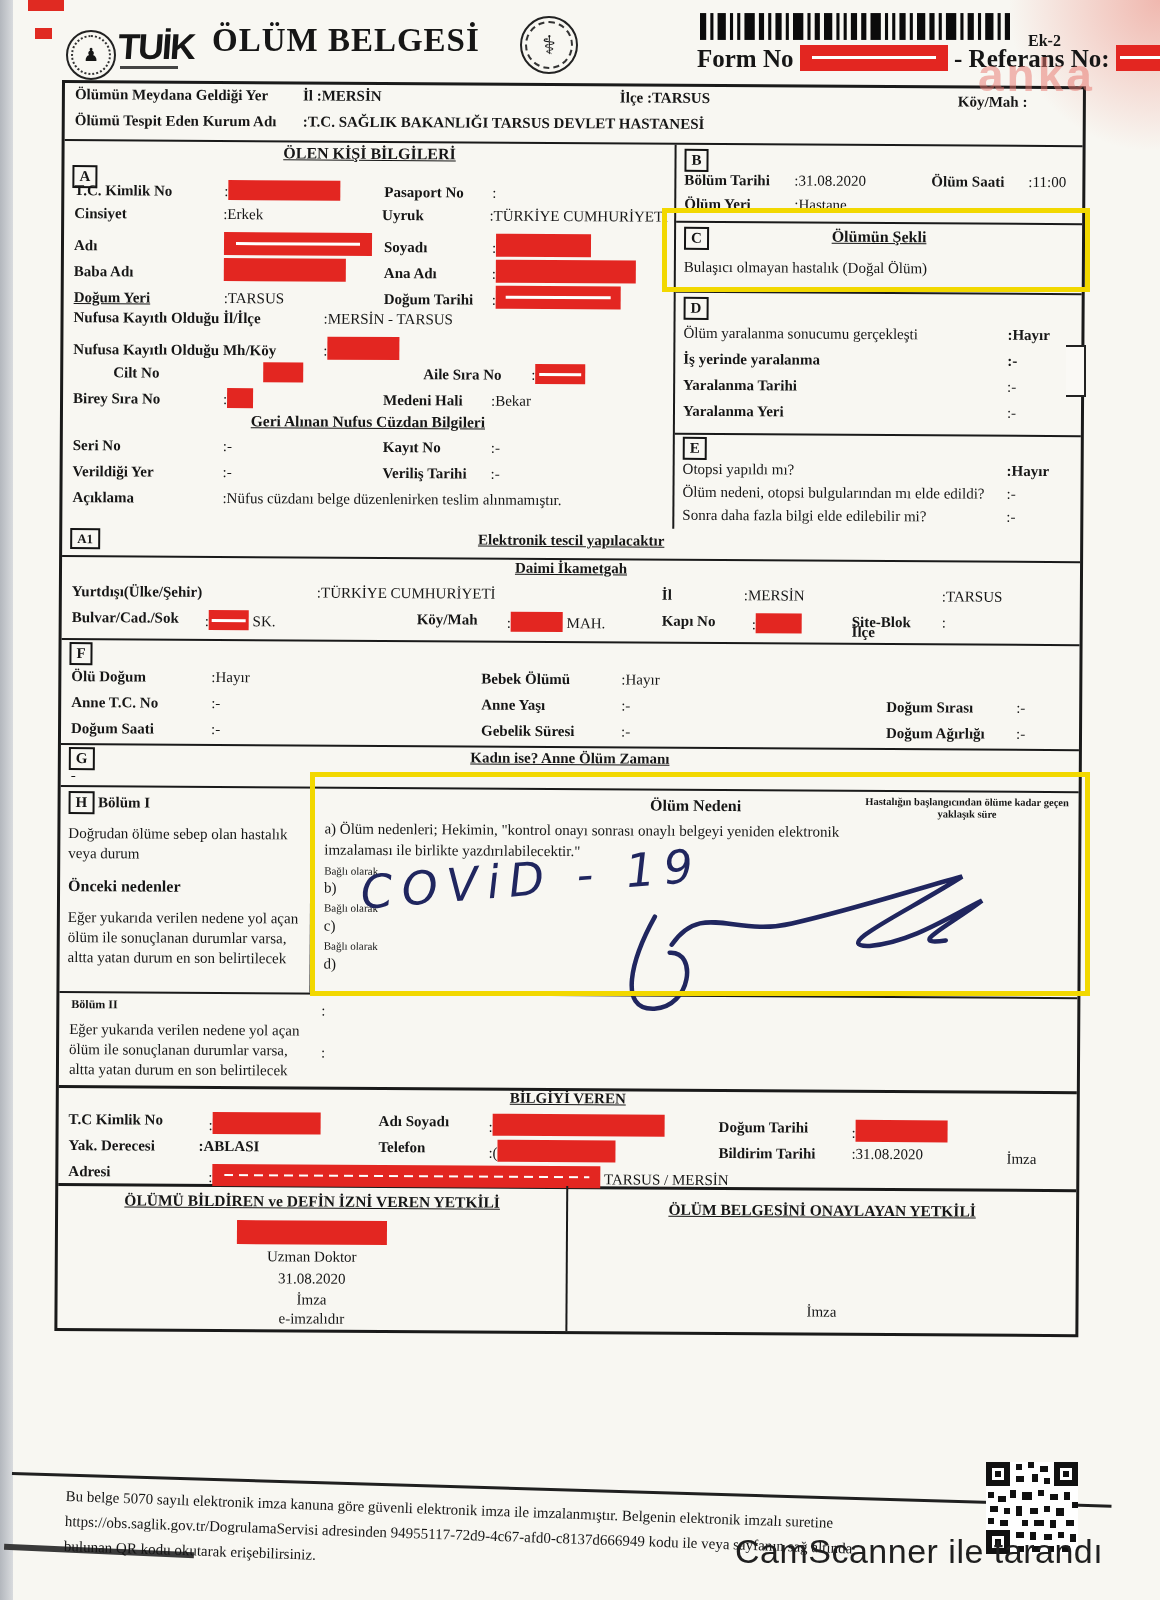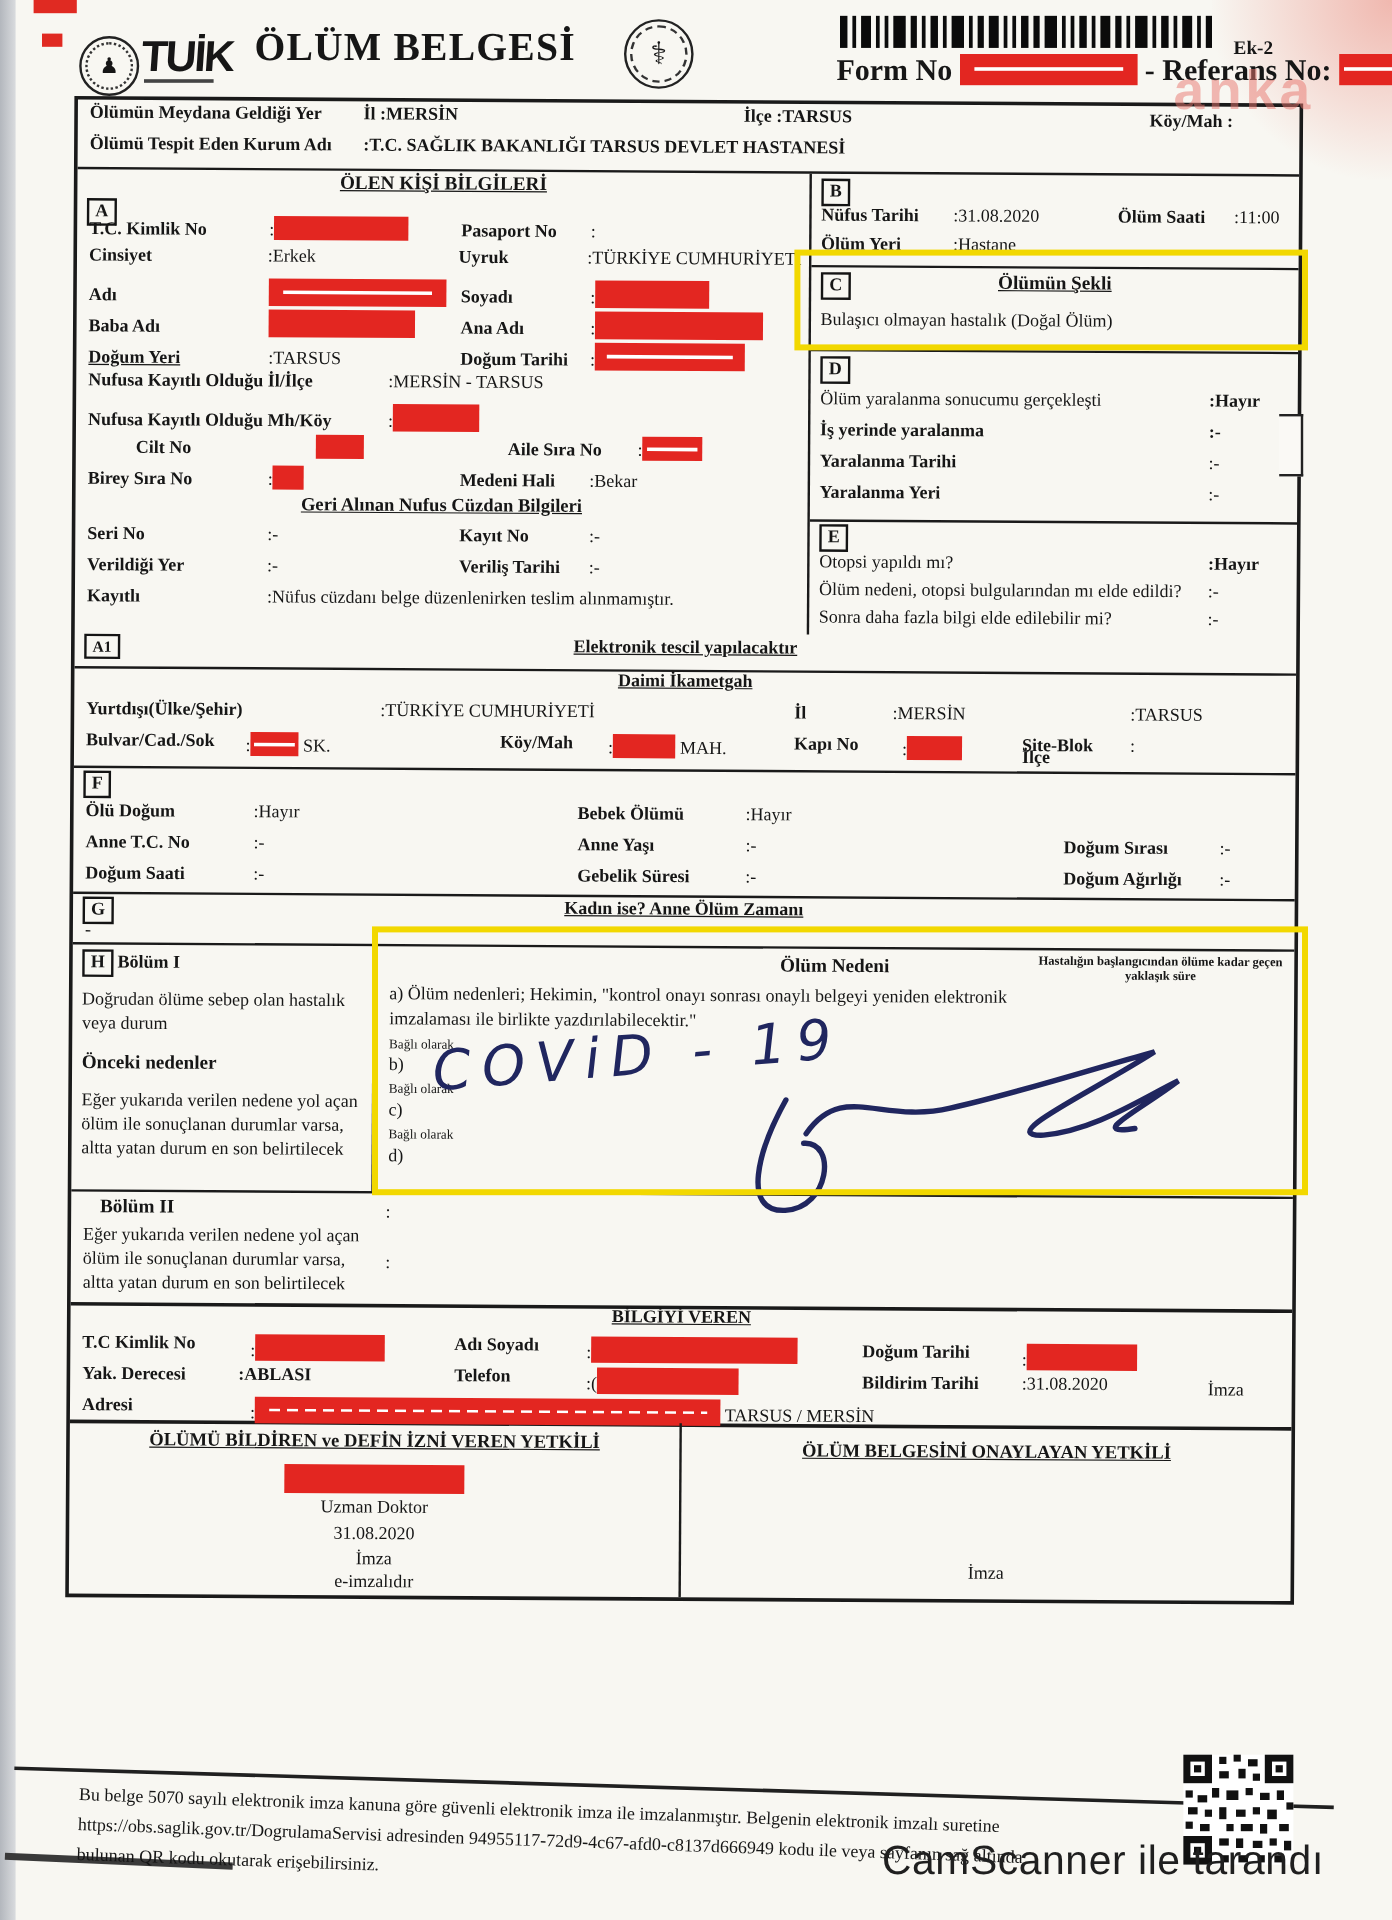--- a/index.html
+++ b/index.html
@@ -183,30 +183,30 @@
           <span class="lbl" style="width:108px;">Kayıt No</span>
           <span>:-</span>
         </div>
         <div class="ar" style="top:322px;">
           <span class="lbl" style="width:150px;">Verildiği Yer</span>
           <span style="width:160px;">:-</span>
           <span class="lbl" style="width:108px;">Veriliş Tarihi</span>
           <span>:-</span>
         </div>
         <div class="ar" style="top:348px;">
-          <span class="lbl" style="width:150px;">Kayıtlı</span>
+          <span class="lbl" style="width:150px;">Açıklama</span>
           <span>:Nüfus cüzdanı belge düzenlenirken teslim alınmamıştır.</span>
         </div>
       </div>
 
       <div class="colR">
 
         <div class="abs" style="left:0;right:0;top:0;height:76px;border-bottom:2.5px solid #1a1a1a;">
           <span class="abs tag" style="left:8px;top:4px;">B</span>
-          <span class="abs lbl" style="left:8px;top:27px;">Nüfus Tarihi</span>
+          <span class="abs lbl" style="left:8px;top:27px;">Bölüm Tarihi</span>
           <span class="abs" style="left:118px;top:27px;">:31.08.2020</span>
           <span class="abs lbl" style="left:255px;top:27px;">Ölüm Saati</span>
           <span class="abs" style="left:352px;top:27px;">:11:00</span>
           <span class="abs lbl" style="left:8px;top:51px;">Ölüm Yeri</span>
           <span class="abs" style="left:118px;top:51px;">:Hastane</span>
         </div>
 
         <div class="abs" style="left:0;right:0;top:76px;height:70px;border-bottom:2.5px solid #1a1a1a;">
           <span class="abs tag" style="left:8px;top:6px;">C</span>
           <div class="abs ctr b u" style="left:0;right:0;top:6px;font-size:16px;">Ölümün Şekli</div>
@@ -309,21 +309,21 @@
 
     <svg class="abs" style="left:290px;top:752px;z-index:4;" width="640" height="200" viewBox="0 0 640 200">
       <text x="12" y="72" transform="rotate(-5 12 72)" style="font-family:'DejaVu Sans',sans-serif;font-style:italic;font-size:46px;letter-spacing:9px;fill:#20265f;">COViD - 19</text>
       <path d="M305,78 C282,120 268,172 305,170 C342,168 348,112 320,114
                M322,106 C352,62 384,98 442,84 C502,70 562,50 612,36
                C560,70 478,108 520,106 C562,102 600,76 632,60
                C598,86 556,106 596,100" stroke="#20265f" stroke-width="4.5" fill="none" stroke-linecap="round"></path>
     </svg>
 
     <div class="blk" style="top:908px;height:94px;border-bottom:3px solid #1a1a1a;">
-      <div class="abs b" style="left:24px;top:6px;font-size:16px;">Bölüm II</div>
+      <div class="abs b" style="left:12px;top:6px;font-size:12px;">Bölüm II</div>
       <div class="abs" style="left:10px;top:28px;width:238px;line-height:20px;">Eğer yukarıda verilen nedene yol açan ölüm ile sonuçlanan durumlar varsa, altta yatan durum en son belirtilecek</div>
       <span class="abs" style="left:262px;top:10px;">:</span>
       <span class="abs" style="left:262px;top:52px;">:</span>
     </div>
 
     <div class="blk" style="top:1002px;height:98px;border-bottom:3px solid #1a1a1a;">
       <div class="abs ctr b u" style="left:0;right:0;top:2px;">BİLGİYİ VEREN</div>
       <span class="abs lbl" style="left:10px;top:26px;">T.C Kimlik No</span>
       <span class="abs" style="left:150px;top:26px;"><span>:</span><span class="redact" style="width:108px;height:22px;"></span></span>
       <span class="abs lbl" style="left:320px;top:26px;">Adı Soyadı</span>

